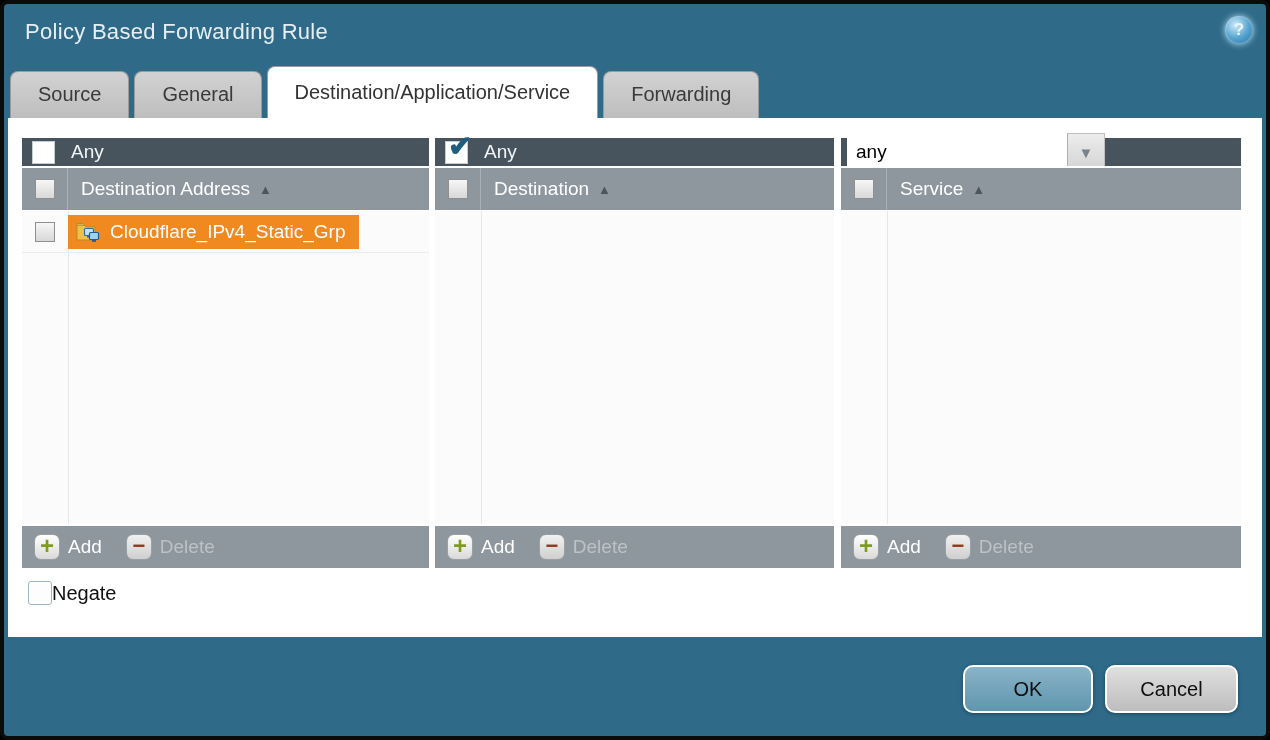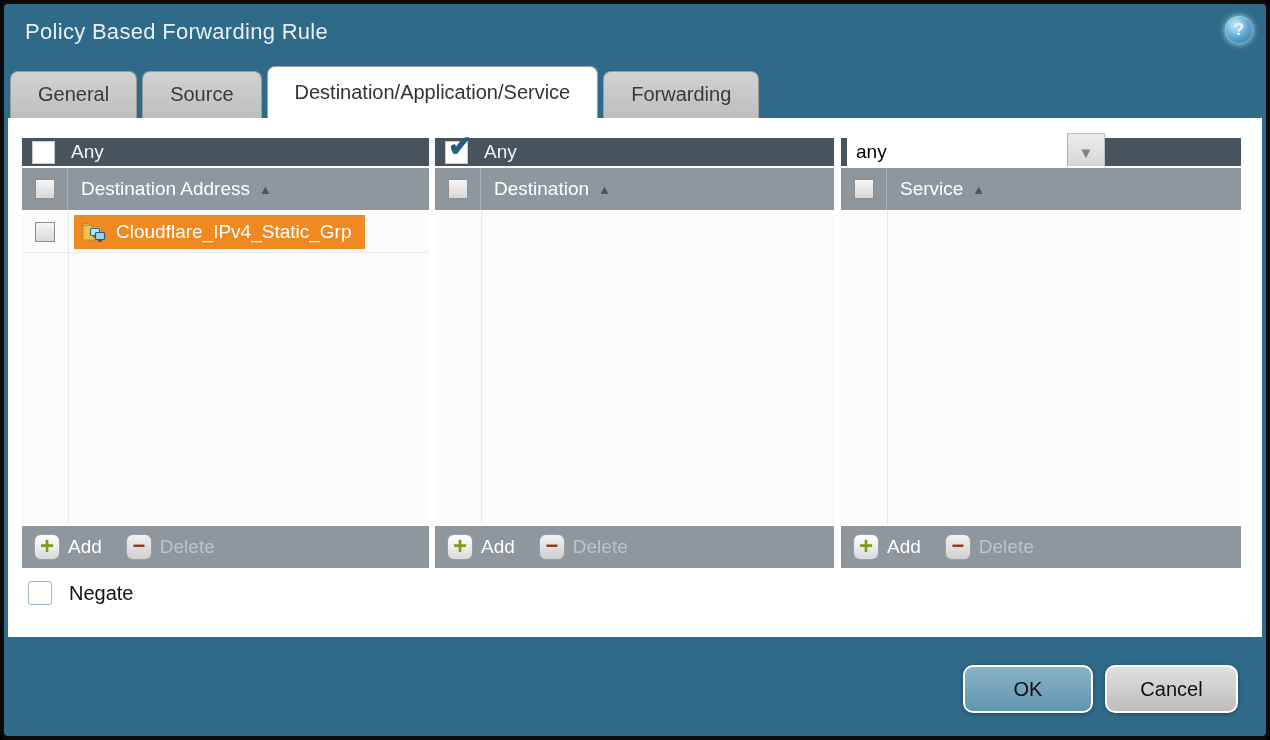--- a/index.html
+++ b/index.html
@@ -49,21 +49,21 @@
   .hdr-label { color:#FFFFFF; font-size:19px; margin-left:13px; }
   .sort-arrow { color:#4A5560; font-size:13px; margin-left:9px; }
 
   .list { flex:1; background:#FBFBFB; border-top:1px solid #FFF; position:relative; }
   .list::before { content:""; position:absolute; left:46px; top:0; bottom:0; width:1px; background:#E5E7E9; }
 
   .row { height:42px; display:flex; align-items:center; border-bottom:1px solid #ECECEC; position:relative; }
   .row-cell { width:46px; display:flex; align-items:center; justify-content:center; flex:none; }
   .chip {
     display:inline-flex; align-items:center; gap:9px; background:#F08A20; color:#FFF;
-    height:34px; padding:0 13px 0 8px; margin-left:6px; font-size:19px; cursor:pointer; white-space:nowrap;
+    height:34px; padding:0 13px 0 8px; font-size:19px; cursor:pointer; white-space:nowrap;
   }
 
   .colfooter { height:44px; background:#8D979D; border-top:2px solid #FFF; display:flex; align-items:center; gap:24px; padding-left:12px; flex:none; }
   .toolbtn { display:flex; align-items:center; gap:8px; cursor:pointer; }
   .icon-sq {
     width:26px; height:26px; border-radius:7px; border:1px solid #9AA0A4;
     background:linear-gradient(#FFFFFF,#D9D9D9); display:flex; align-items:center; justify-content:center;
     font-weight:bold; line-height:1;
   }
   .plus-glyph  { color:#7E9D20; font-size:24px; margin-top:-2px; }
@@ -81,21 +81,21 @@
   .cb-gray { width:20px; height:20px; background:linear-gradient(#F6F6F6,#D8D8D8); border:1px solid #8F8F8F; cursor:pointer; }
   .cb-negate { width:24px; height:24px; background:#FDFDFD; border:1px solid #9FB7C2; border-radius:3px; cursor:pointer; }
 
   
   .dropdown { display:flex; align-items:stretch; height:38px; margin-left:-4px; cursor:pointer; }
   .dd-value { width:220px; background:#FFFFFF; display:flex; align-items:center; padding-left:9px; font-size:19px; color:#000; }
   .dd-btn { width:38px; background:linear-gradient(#ECECEC,#D4D4D4); border:1px solid #BFBFBF; border-left:1px solid #AFAFAF;
             display:flex; align-items:center; justify-content:center; color:#79838A; font-size:15px; }
 
   
-  .negate { position:absolute; left:20px; top:463px; display:flex; align-items:center; gap:17px; }
+  .negate { position:absolute; left:20px; top:463px; display:flex; align-items:center; }
   .negate-label { font-size:20px; color:#111; }
 
   
   .btn {
     position:absolute; height:48px; border:2px solid #FFFFFF; border-radius:10px;
     font-size:20px; color:#101010; display:flex; align-items:center; justify-content:center;
     cursor:pointer; box-shadow:0 1px 4px rgba(0,0,0,.35); font-family:"Liberation Sans", sans-serif;text-align:right;
   }
   .btn-ok     { left:959px;  top:661px; width:130px; background:linear-gradient(#8AB3C7,#5F96AF); }
   .btn-cancel { left:1101px; top:661px; width:133px; background:linear-gradient(#E0E0E0,#BDBDBD); }
@@ -105,22 +105,22 @@
 </style>
 </head>
 <body>
 
 <div class="dialog">
 
   <div class="title">Policy Based Forwarding Rule</div>
   <div class="help">?</div>
 
   <div class="tabs">
+    <div class="tab">Source</div>
     <div class="tab">General</div>
-    <div class="tab">Source</div>
     <div class="tab active">Destination/Application/Service</div>
     <div class="tab">Forwarding</div>
   </div>
 
   <div class="content">
 
     <div class="col col-dest">
       <div class="anybar">
         <div class="cb-white"></div>
         <div class="any-label">Any</div>

